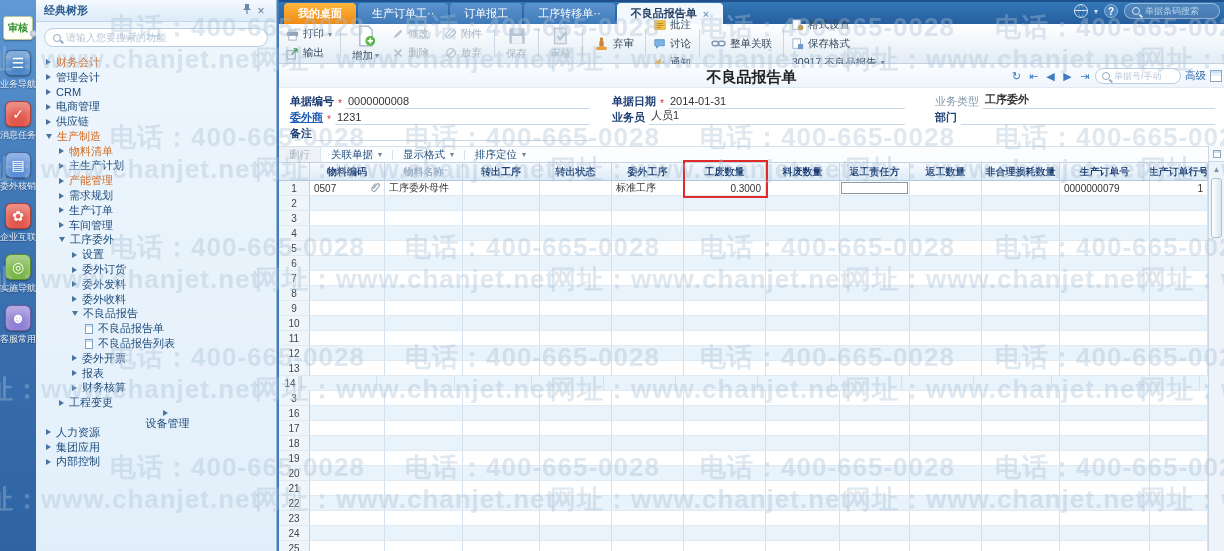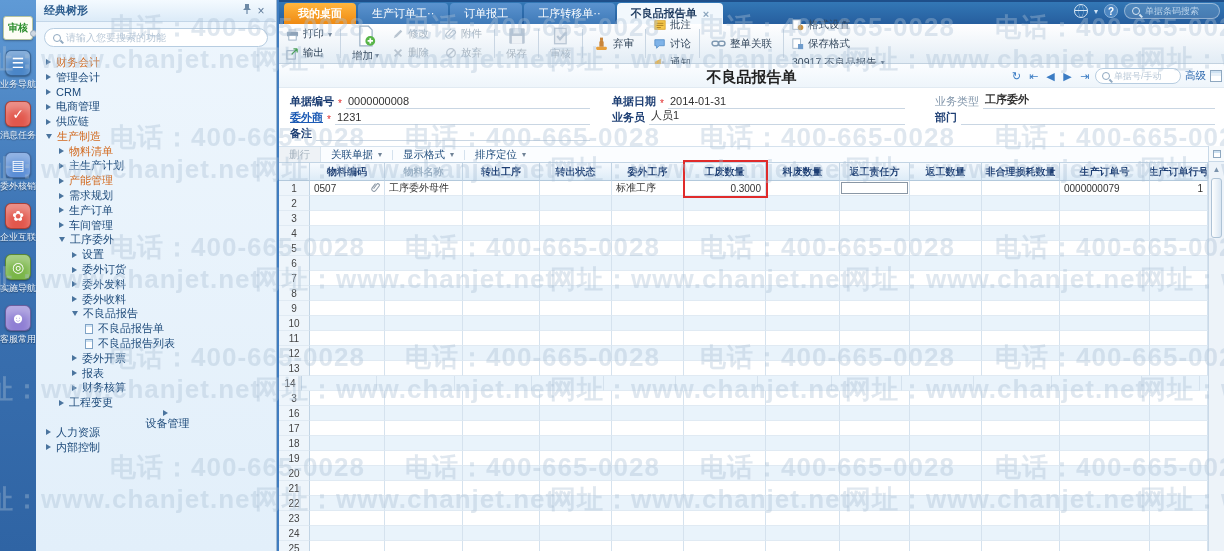--- a/index.html
+++ b/index.html
@@ -293,20 +293,24 @@
           <span class="tri-r"></span>
           <span class="ti-label">工程变更</span>
         </div>
         <div class="ti" style="padding-left: 13px; flex-direction: column;">
           <span class="tri-r"></span>
           <span class="ti-label">设备管理</span>
         </div>
         <div class="ti" style="padding-left: 0px;">
           <span class="tri-r"></span>
           <span class="ti-label">人力资源</span>
+        </div>
+        <div class="ti" style="padding-left: 0px;">
+          <span class="tri-r"></span>
+          <span class="ti-label">集团应用</span>
         </div>
         <div class="ti" style="padding-left: 0px;">
           <span class="tri-r"></span>
           <span class="ti-label">内部控制</span>
         </div>
       </div>
   </div>
 
   <div class="main">
     <div class="tabbar" id="tabbar">

